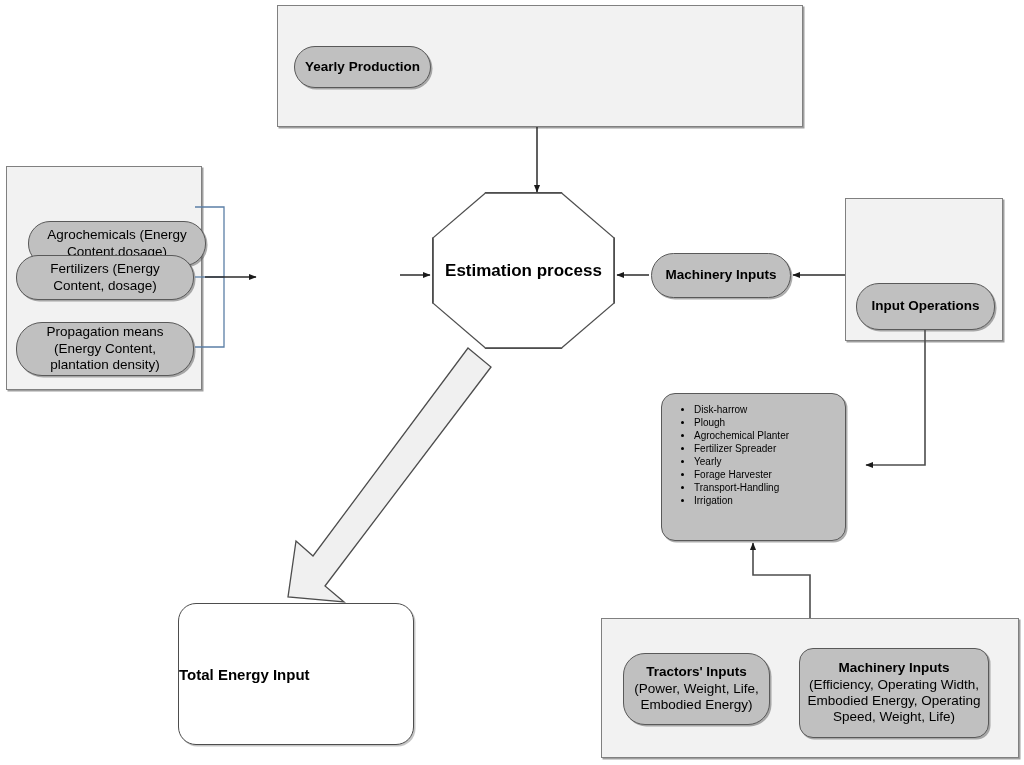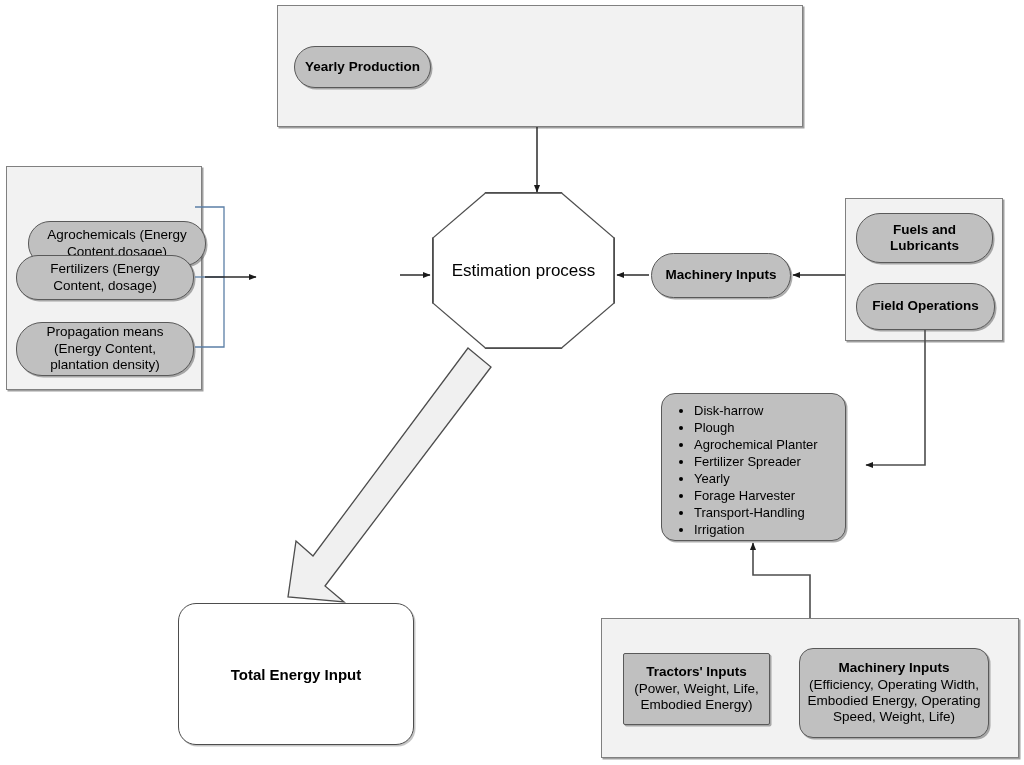--- a/index.html
+++ b/index.html
@@ -43,51 +43,51 @@
   .node.pill { border-radius: 999px; }
   .node b { font-weight: bold; }
   .white-node {
     position: absolute;
     background: #ffffff;
     border: 1.2px solid #4d4d4d;
     border-radius: 18px;
     box-sizing: border-box;
     display: flex;
     align-items: center;
-    justify-content: center;
+    justify-content: flex-start;
     font-size: 15px;
     font-weight: bold;
     box-shadow: 1.5px 1.5px 0 rgba(90,90,90,0.35);
   }
   .oct {
     position: absolute;
     background: #ffffff;
     border: 1.2px solid #4d4d4d;
     box-sizing: border-box;
     display: flex;
     align-items: center;
     justify-content: center;
     font-size: 17px;
     font-weight: bold;
     clip-path: polygon(29.3% 0%, 70.7% 0%, 100% 29.3%, 100% 70.7%, 70.7% 100%, 29.3% 100%, 0% 70.7%, 0% 29.3%);
   }
   .oct-label {
     position: absolute;
     display: flex; align-items: center; justify-content: center;
-    font-size: 17px; font-weight: normal; white-space: nowrap;
+    font-size: 17px; font-weight: bold; white-space: nowrap;
   }
   .list-node {
     position: absolute;
     background: #c0c0c0;
     border: 1.3px solid #595959;
     border-radius: 14px;
     box-sizing: border-box;
     box-shadow: 1.5px 1.5px 0 rgba(90,90,90,0.5);
     padding: 9px 10px 9px 14px;
-    font-size: 13px;
+    font-size: 10px;
   }
   .list-node ul {
     margin: 0; padding: 0 0 0 18px; list-style: disc;
   }
   .list-node li { line-height: 1.305; }
   svg.overlay {
     position: absolute;
     left: 0; top: 0;
     width: 1024px; height: 765px;
     pointer-events: none;
@@ -126,44 +126,41 @@
               background:#4d4d4d;"></div>
   <div class="oct" style="left:433.2px; top:193.2px; width:180.6px; height:154.6px; background:#ffffff;"></div>
   <div class="oct-label" style="left:432px; top:192px; width:183px; height:157px;">Estimation process</div>
 
   <div class="node pill" style="left:651px; top:253px; width:140px; height:45px;">
     <span><b>Machinery Inputs</b></span>
   </div>
 
   <div class="panel" style="left:845px; top:198px; width:158px; height:143px;"></div>
 
-  <div class="node r12" style="left:856px; top:213px; width:137px; height:50px; border-radius:24px;">
-    <span><b>Fuels and Lubricants</b></span>
-  </div>
 
   <div class="node r12" style="left:856px; top:283px; width:139px; height:47px; border-radius:23px;">
-    <span><b>Field Operations</b></span>
+    <span><b>Input Operations</b></span>
   </div>
 
   <div class="list-node" style="left:661px; top:393px; width:185px; height:148px;">
     <ul>
       <li>Disk-harrow</li>
       <li>Plough</li>
       <li>Agrochemical Planter</li>
       <li>Fertilizer Spreader</li>
       <li>Yearly</li>
       <li>Forage Harvester</li>
       <li>Transport-Handling</li>
       <li>Irrigation</li>
     </ul>
   </div>
 
   <div class="panel" style="left:601px; top:618px; width:418px; height:140px;"></div>
 
-  <div class="node r12" style="left:623px; top:653px; width:147px; height:72px; border-radius:2px;">
+  <div class="node r12" style="left:623px; top:653px; width:147px; height:72px; border-radius:22px;">
     <span>
       <b>Tractors' Inputs</b>
       <span>(Power, Weight, Life, Embodied Energy)</span>
     </span>
   </div>
 
   <div class="node r12" style="left:799px; top:648px; width:190px; height:90px; border-radius:14px;">
     <span>
       <b>Machinery Inputs</b>
       <span>(Efficiency, Operating Width, Embodied Energy, Operating Speed, Weight, Life)</span>

